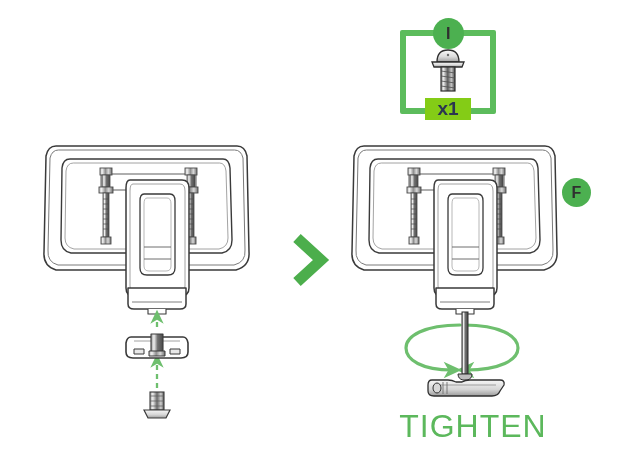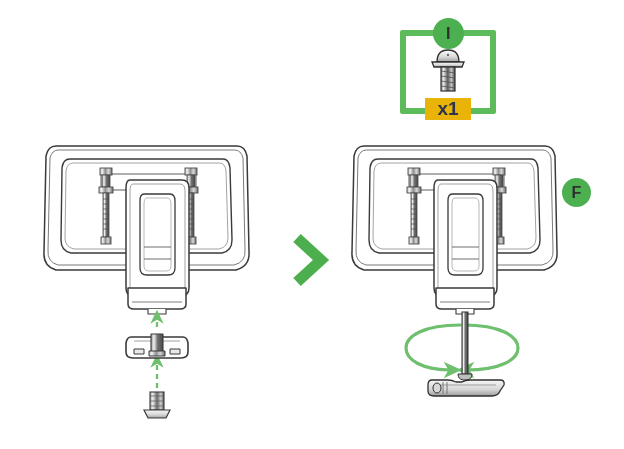--- a/index.html
+++ b/index.html
@@ -48,21 +48,21 @@
     font-weight: bold;
     line-height: 31px;
     text-align: center;
     letter-spacing: 0.5px;
   }
   #parts-qty {
     left: 425px;
     top: 98px;
     width: 46px;
     height: 22px;
-    background: #eab308;
+    background: #84cc16;
     color: #2b3550;
     font-size: 19px;
     font-weight: bold;
     line-height: 22px;
     text-align: center;
   }
 
   
   #badge-f {
     left: 562px;
@@ -363,14 +363,15 @@
         <path d="M441,71 L455,73"></path>
         <path d="M441,76 L455,78"></path>
         <path d="M441,81 L455,83"></path>
         <path d="M441,86 L455,88"></path>
       </g>
     </g>
   </svg>
 
   <div class="abs" id="badge-f">F</div>
 
+  <div class="abs" id="tighten-label">TIGHTEN</div>
 
 </div>
 
 </body></html>

